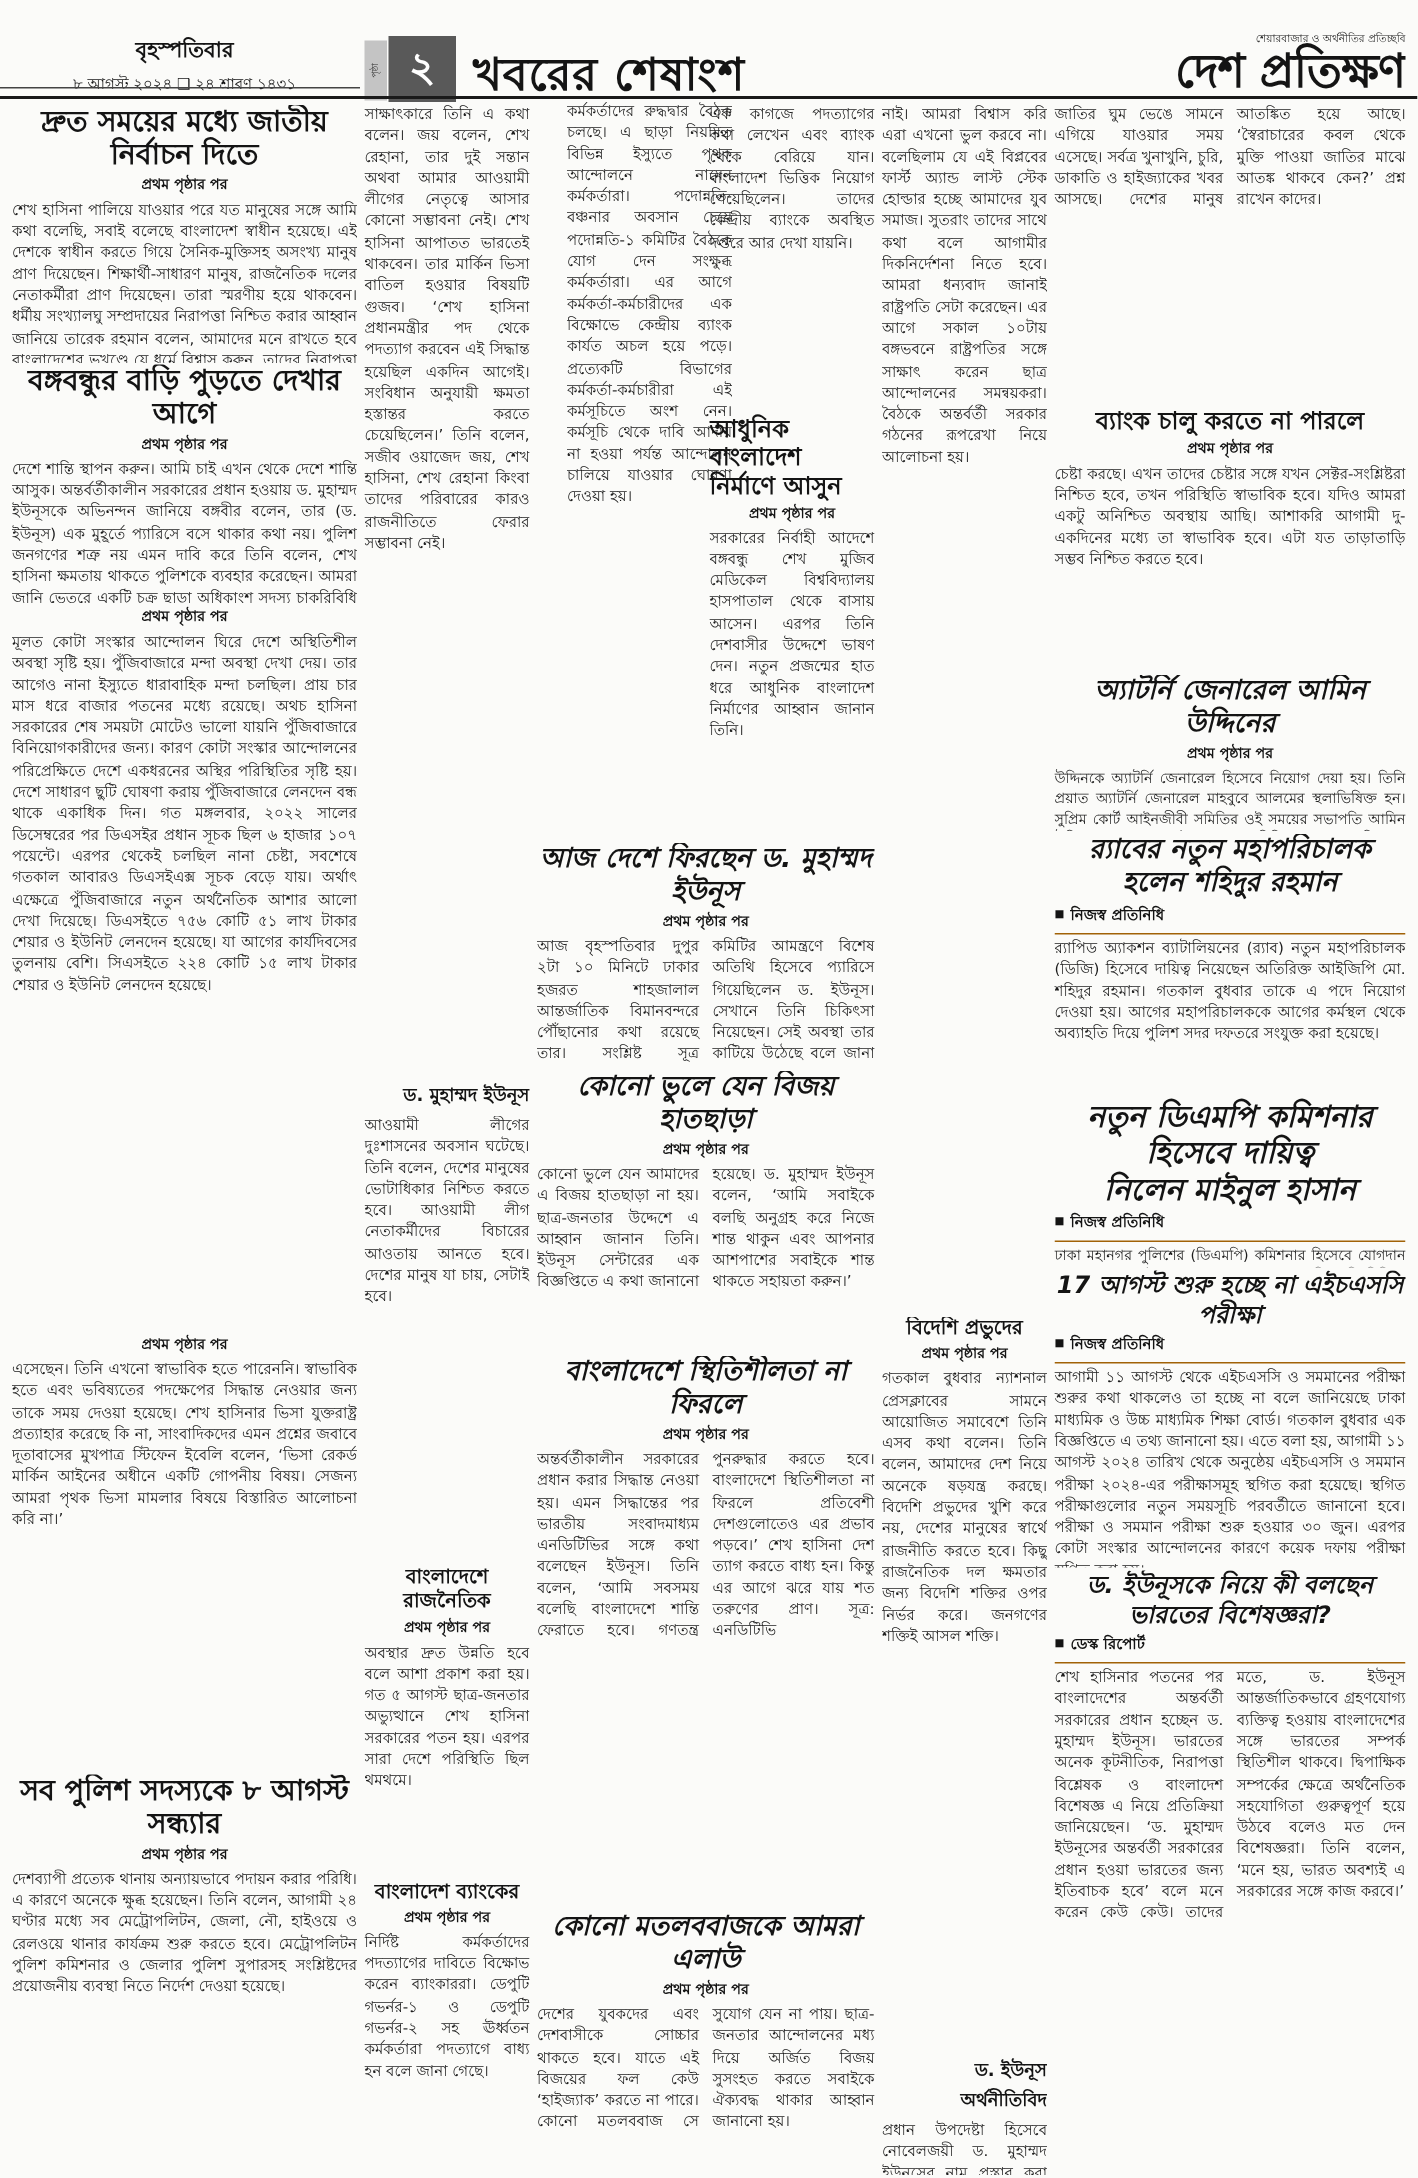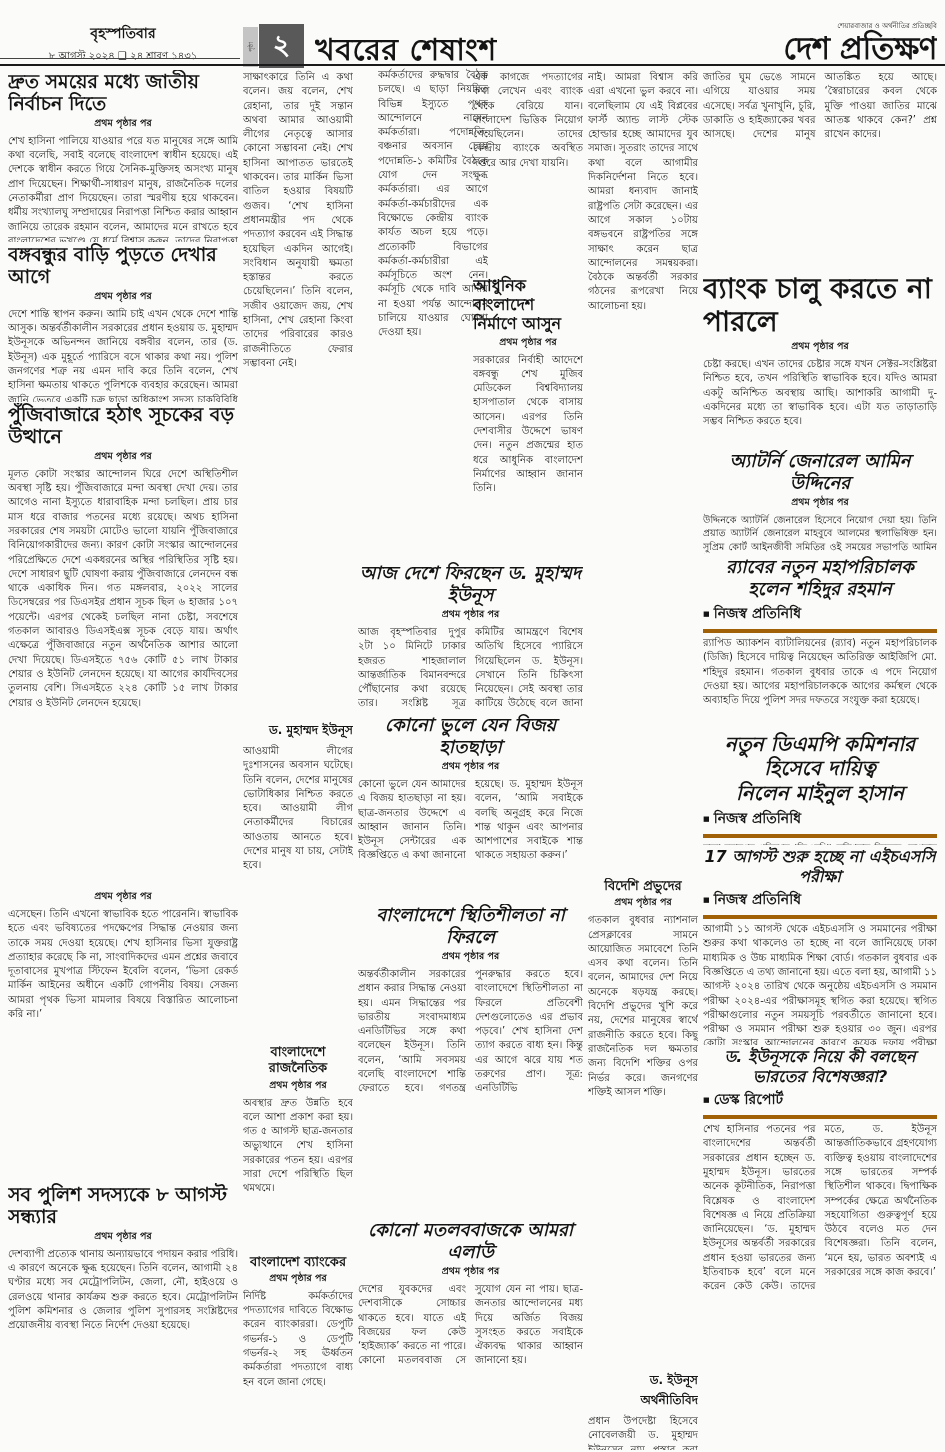--- a/index.html
+++ b/index.html
@@ -6,28 +6,28 @@
   body{
     width:945px;height:1452px;position:relative;background:#fbfbf9;color:#141414;
     font-family:"DejaVu Sans","Liberation Sans",sans-serif;
     -webkit-font-smoothing:antialiased;
   }
   .sec{position:absolute;overflow:hidden;}
   .body-text{font-size:10px;line-height:1.43;text-align:justify;color:#1c1c1c;}
   .body-sm{font-size:9.5px;line-height:1.4;text-align:justify;color:#1c1c1c;}
   .cols2{column-count:2;column-gap:9px;}
   h2{margin:0;}
-  .h-l{font-size:19px;font-weight:700;text-align:left;line-height:1.18;}
+  .h-l{font-size:19px;font-weight:700;text-align:center;line-height:1.18;}
   .h-m{font-size:16px;font-weight:700;text-align:left;line-height:1.2;}
   .h-s{font-size:13px;font-weight:700;text-align:center;line-height:1.25;}
   .h-r{font-size:18px;font-weight:700;text-align:center;line-height:1.22;font-style:italic;}
   .dateline{font-size:9.5px;font-weight:700;text-align:center;margin:1px 0 3px;}
   .subhead{font-size:12px;font-weight:700;text-align:right;margin:3px 0;}
-  .byline{font-size:14px;font-weight:700;text-align:left;margin:2px 0 3px;
-          border-bottom:4px solid #a16207;padding-bottom:3px;}
+  .byline{font-size:10px;font-weight:700;text-align:left;margin:2px 0 3px;
+          border-bottom:1px solid #a16207;padding-bottom:3px;}
   .byline::before{content:"■";font-size:7px;margin-right:4px;vertical-align:2px;}
   .fill{height:100%;}
   
   .date-block{left:8px;top:22px;width:230px;text-align:center;}
   .weekday{font-size:14px;font-weight:700;}
   .date-sm{font-size:10px;margin-top:2px;}
   .date-rule{position:absolute;left:0;top:58px;width:240px;height:1px;background:#444;}
   .page-tab{left:243px;top:27px;width:15px;height:40px;display:flex;align-items:center;justify-content:center;}
   .page-tab span{font-size:6px;writing-mode:vertical-rl;transform:rotate(180deg);color:#333;}
   .page-num{left:259px;top:24px;width:45px;height:44px;color:#fff;
@@ -67,21 +67,20 @@
   <div class="body-text fill">শেখ হাসিনা পালিয়ে যাওয়ার পরে যত মানুষের সঙ্গে আমি কথা বলেছি, সবাই বলেছে বাংলাদেশ স্বাধীন হয়েছে। এই দেশকে স্বাধীন করতে গিয়ে সৈনিক-মুক্তিসহ অসংখ্য মানুষ প্রাণ দিয়েছেন। শিক্ষার্থী-সাধারণ মানুষ, রাজনৈতিক দলের নেতাকর্মীরা প্রাণ দিয়েছেন। তারা স্মরণীয় হয়ে থাকবেন। ধর্মীয় সংখ্যালঘু সম্প্রদায়ের নিরাপত্তা নিশ্চিত করার আহ্বান জানিয়ে তারেক রহমান বলেন, আমাদের মনে রাখতে হবে বাংলাদেশের ভূখণ্ডে যে ধর্মে বিশ্বাস করুন, তাদের নিরাপত্তা দিতে হবে। সবাই তাদের নিরাপত্তার জন্য ঢাল হয়ে দাঁড়াবেন। বিএনপির ভারপ্রাপ্ত চেয়ারম্যান বলেন, নৈরাজ্য কোনো সমাধান হতে পারে না। আমাদের বিশ্বের সঙ্গে তাল দিয়ে এগিয়ে যেতে হবে। জ্ঞানভিত্তিক সমাজ বিনির্মাণের লক্ষ্যে মেধার সর্বোচ্চ মূল্যায়ন করতে হবে।</div>
 </section>
 
 <section class="sec" style="left:8px;top:243px;width:230px;height:159px;">
   <h2 class="h-l">বঙ্গবন্ধুর বাড়ি পুড়তে দেখার আগে</h2>
   <div class="dateline">প্রথম পৃষ্ঠার পর</div>
   <div class="body-text fill">দেশে শান্তি স্থাপন করুন। আমি চাই এখন থেকে দেশে শান্তি আসুক। অন্তর্বর্তীকালীন সরকারের প্রধান হওয়ায় ড. মুহাম্মদ ইউনূসকে অভিনন্দন জানিয়ে বঙ্গবীর বলেন, তার (ড. ইউনূস) এক মুহূর্তে প্যারিসে বসে থাকার কথা নয়। পুলিশ জনগণের শত্রু নয় এমন দাবি করে তিনি বলেন, শেখ হাসিনা ক্ষমতায় থাকতে পুলিশকে ব্যবহার করেছেন। আমরা জানি ভেতরে একটি চক্র ছাড়া অধিকাংশ সদস্য চাকরিবিধি মেনে দায়িত্ব পালন করছে। কিন্তু শেখ হাসিনার পালিয়ে যাওয়ার পর পুলিশের মনোবল ভাঙতে একটি চক্র কাজ করছে।</div>
 </section>
 
 <section class="sec" style="left:8px;top:403px;width:230px;height:484px;">
-  <h2 class="h-l">পুঁজিবাজারে হঠাৎ সূচকের বড় উত্থানে</h2>
   <div class="dateline">প্রথম পৃষ্ঠার পর</div>
   <div class="body-text fill">মূলত কোটা সংস্কার আন্দোলন ঘিরে দেশে অস্থিতিশীল অবস্থা সৃষ্টি হয়। পুঁজিবাজারে মন্দা অবস্থা দেখা দেয়। তার আগেও নানা ইস্যুতে ধারাবাহিক মন্দা চলছিল। প্রায় চার মাস ধরে বাজার পতনের মধ্যে রয়েছে। অথচ হাসিনা সরকারের শেষ সময়টা মোটেও ভালো যায়নি পুঁজিবাজারে বিনিয়োগকারীদের জন্য। কারণ কোটা সংস্কার আন্দোলনের পরিপ্রেক্ষিতে দেশে একধরনের অস্থির পরিস্থিতির সৃষ্টি হয়। দেশে সাধারণ ছুটি ঘোষণা করায় পুঁজিবাজারে লেনদেন বন্ধ থাকে একাধিক দিন। গত মঙ্গলবার, ২০২২ সালের ডিসেম্বরের পর ডিএসইর প্রধান সূচক ছিল ৬ হাজার ১০৭ পয়েন্টে। এরপর থেকেই চলছিল নানা চেষ্টা, সবশেষে গতকাল আবারও ডিএসইএক্স সূচক বেড়ে যায়। অর্থাৎ এক্ষেত্রে পুঁজিবাজারে নতুন অর্থনৈতিক আশার আলো দেখা দিয়েছে। ডিএসইতে ৭৫৬ কোটি ৫১ লাখ টাকার শেয়ার ও ইউনিট লেনদেন হয়েছে। যা আগের কার্যদিবসের তুলনায় বেশি। সিএসইতে ২২৪ কোটি ১৫ লাখ টাকার শেয়ার ও ইউনিট লেনদেন হয়েছে।</div>
 </section>
 
 <section class="sec" style="left:8px;top:888px;width:230px;height:294px;">
   <div class="dateline">প্রথম পৃষ্ঠার পর</div>
   <div class="body-text fill">এসেছেন। তিনি এখনো স্বাভাবিক হতে পারেননি। স্বাভাবিক হতে এবং ভবিষ্যতের পদক্ষেপের সিদ্ধান্ত নেওয়ার জন্য তাকে সময় দেওয়া হয়েছে। শেখ হাসিনার ভিসা যুক্তরাষ্ট্র প্রত্যাহার করেছে কি না, সাংবাদিকদের এমন প্রশ্নের জবাবে দূতাবাসের মুখপাত্র স্টিফেন ইবেলি বলেন, ‘ভিসা রেকর্ড মার্কিন আইনের অধীনে একটি গোপনীয় বিষয়। সেজন্য আমরা পৃথক ভিসা মামলার বিষয়ে বিস্তারিত আলোচনা করি না।’</div>
 </section>
 
 <section class="sec" style="left:8px;top:1183px;width:230px;height:262px;">
@@ -124,21 +123,21 @@
   <div class="dateline">প্রথম পৃষ্ঠার পর</div>
   <div class="body-text cols2">কোনো ভুলে যেন আমাদের এ বিজয় হাতছাড়া না হয়। ছাত্র-জনতার উদ্দেশে এ আহ্বান জানান তিনি। ইউনূস সেন্টারের এক বিজ্ঞপ্তিতে এ কথা জানানো হয়েছে। ড. মুহাম্মদ ইউনূস বলেন, ‘আমি সবাইকে বলছি অনুগ্রহ করে নিজে শান্ত থাকুন এবং আপনার আশপাশের সবাইকে শান্ত থাকতে সহায়তা করুন।’</div>
 </section>
 
 <section class="sec" style="left:358px;top:904px;width:225px;height:368px;">
   <h2 class="h-r">বাংলাদেশে স্থিতিশীলতা না ফিরলে</h2>
   <div class="dateline">প্রথম পৃষ্ঠার পর</div>
   <div class="body-text cols2">অন্তর্বর্তীকালীন সরকারের প্রধান করার সিদ্ধান্ত নেওয়া হয়। এমন সিদ্ধান্তের পর ভারতীয় সংবাদমাধ্যম এনডিটিভির সঙ্গে কথা বলেছেন ইউনূস। তিনি বলেন, ‘আমি সবসময় বলেছি বাংলাদেশে শান্তি ফেরাতে হবে। গণতন্ত্র পুনরুদ্ধার করতে হবে। বাংলাদেশে স্থিতিশীলতা না ফিরলে প্রতিবেশী দেশগুলোতেও এর প্রভাব পড়বে।’ শেখ হাসিনা দেশ ত্যাগ করতে বাধ্য হন। কিন্তু এর আগে ঝরে যায় শত তরুণের প্রাণ। সূত্র: এনডিটিভি</div>
 </section>
 
-<section class="sec" style="left:358px;top:1219px;width:225px;height:176px;">
+<section class="sec" style="left:358px;top:1274px;width:225px;height:176px;">
   <h2 class="h-r">কোনো মতলববাজকে আমরা এলাউ</h2>
   <div class="dateline">প্রথম পৃষ্ঠার পর</div>
   <div class="body-text cols2">দেশের যুবকদের এবং দেশবাসীকে সোচ্চার থাকতে হবে। যাতে এই বিজয়ের ফল কেউ ‘হাইজ্যাক’ করতে না পারে। কোনো মতলববাজ সে সুযোগ যেন না পায়। ছাত্র-জনতার আন্দোলনের মধ্য দিয়ে অর্জিত বিজয় সুসংহত করতে সবাইকে ঐক্যবদ্ধ থাকার আহ্বান জানানো হয়।</div>
 </section>
 
 <section class="sec" style="left:588px;top:70px;width:110px;height:806px;">
   <div class="body-text fill">নাই। আমরা বিশ্বাস করি এরা এখনো ভুল করবে না। বলেছিলাম যে এই বিপ্লবের ফার্স্ট অ্যান্ড লাস্ট স্টেক হোল্ডার হচ্ছে আমাদের যুব সমাজ। সুতরাং তাদের সাথে কথা বলে আগামীর দিকনির্দেশনা নিতে হবে। আমরা ধন্যবাদ জানাই রাষ্ট্রপতি সেটা করেছেন। এর আগে সকাল ১০টায় বঙ্গভবনে রাষ্ট্রপতির সঙ্গে সাক্ষাৎ করেন ছাত্র আন্দোলনের সমন্বয়করা। বৈঠকে অন্তর্বর্তী সরকার গঠনের রূপরেখা নিয়ে আলোচনা হয়।</div>
 </section>
 
 <section class="sec" style="left:588px;top:878px;width:110px;height:488px;">
@@ -150,21 +149,21 @@
 <section class="sec" style="left:588px;top:1368px;width:110px;height:82px;">
   <div class="subhead">ড. ইউনূস অর্থনীতিবিদ</div>
   <div class="body-text">প্রধান উপদেষ্টা হিসেবে নোবেলজয়ী ড. মুহাম্মদ ইউনূসের নাম প্রস্তাব করা হয়।</div>
 </section>
 
 <section class="sec" style="left:703px;top:70px;width:234px;height:200px;">
   <div class="body-text cols2 fill">জাতির ঘুম ভেঙে সামনে এগিয়ে যাওয়ার সময় এসেছে। সর্বত্র খুনাখুনি, চুরি, ডাকাতি ও হাইজ্যাকের খবর আসছে। দেশের মানুষ আতঙ্কিত হয়ে আছে। ‘স্বৈরাচারের কবল থেকে মুক্তি পাওয়া জাতির মাঝে আতঙ্ক থাকবে কেন?’ প্রশ্ন রাখেন কাদের।</div>
 </section>
 
 <section class="sec" style="left:703px;top:272px;width:234px;height:176px;">
-  <h2 class="h-l" style="font-size:28px;">ব্যাংক চালু করতে না পারলে</h2>
+  <h2 class="h-l" style="font-size:16px;">ব্যাংক চালু করতে না পারলে</h2>
   <div class="dateline">প্রথম পৃষ্ঠার পর</div>
   <div class="body-text fill">চেষ্টা করছে। এখন তাদের চেষ্টার সঙ্গে যখন সেক্টর-সংশ্লিষ্টরা নিশ্চিত হবে, তখন পরিস্থিতি স্বাভাবিক হবে। যদিও আমরা একটু অনিশ্চিত অবস্থায় আছি। আশাকরি আগামী দু-একদিনের মধ্যে তা স্বাভাবিক হবে। এটা যত তাড়াতাড়ি সম্ভব নিশ্চিত করতে হবে।</div>
 </section>
 
 <section class="sec" style="left:703px;top:450px;width:234px;height:104px;">
   <h2 class="h-r">অ্যাটর্নি জেনারেল আমিন উদ্দিনের</h2>
   <div class="dateline">প্রথম পৃষ্ঠার পর</div>
   <div class="body-sm fill">উদ্দিনকে অ্যাটর্নি জেনারেল হিসেবে নিয়োগ দেয়া হয়। তিনি প্রয়াত অ্যাটর্নি জেনারেল মাহবুবে আলমের স্থলাভিষিক্ত হন। সুপ্রিম কোর্ট আইনজীবী সমিতির ওই সময়ের সভাপতি আমিন উদ্দিন এর আগে দুই মেয়াদে সমিতির সম্পাদক ছিলেন। ২০১৯-২০ মেয়াদে তিনি সমিতির সভাপতি ছিলেন। সর্বশেষ ২০২০-২১ মেয়াদে তিনি সমিতির সভাপতি নির্বাচিত হন। তিনি প্রয়াত অ্যাটর্নি জেনারেল মাহবুবে আলমের জুনিয়র সহকর্মী হিসেবে কাজ করেছেন। আমিন উদ্দিন মৌলভীবাজারের কুলাউড়া উপজেলায় জন্মগ্রহণ করেন।</div>
 </section>
 

